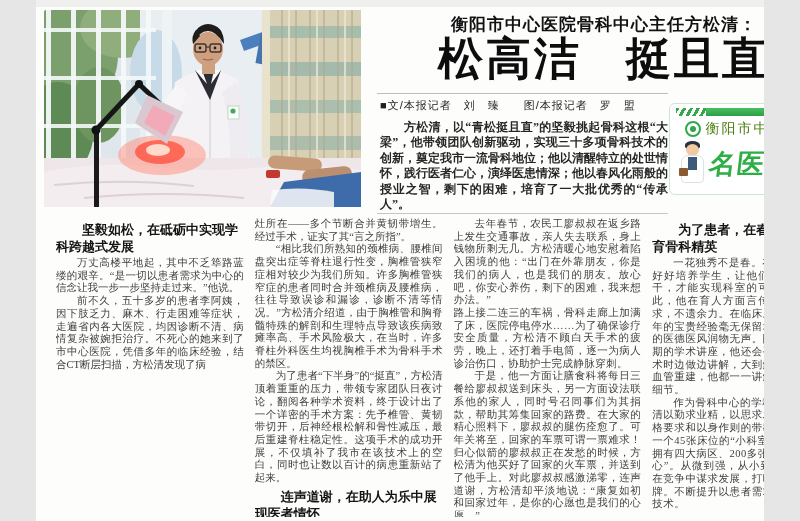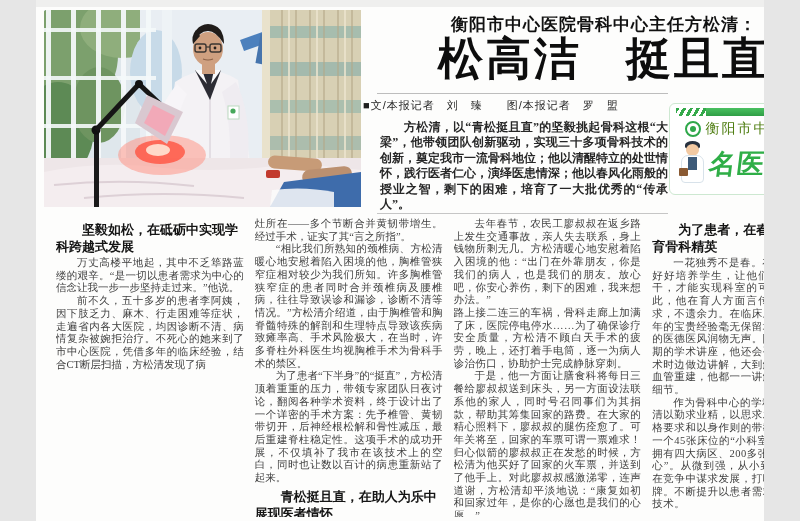--- a/index.html
+++ b/index.html
@@ -11,21 +11,21 @@
   .photo{position:absolute;left:8px;top:10px;width:317px;height:197px;overflow:hidden;background:#dfe7ec;}
   .photo svg{display:block;}
 
   
   .kicker{position:absolute;left:340px;top:13px;width:456px;text-align:center;
           font-family:"Liberation Sans",sans-serif;font-weight:700;font-size:17px;color:#111;letter-spacing:1px;}
   .title{position:absolute;left:340px;top:33px;width:456px;display:flex;justify-content:center;gap:44px;
          font-family:"Liberation Sans",sans-serif;font-weight:900;font-size:45px;line-height:52px;
          color:#0d0d0d;letter-spacing:3px;}
   .rule-title{position:absolute;left:341px;top:93px;width:291px;height:1px;background:#bdbdbd;}
-  .byline{position:absolute;left:327px;top:98px;width:292px;font-family:"Liberation Sans",sans-serif;
+  .byline{position:absolute;left:344px;top:98px;width:292px;font-family:"Liberation Sans",sans-serif;
           font-size:11px;color:#1f1f1f;letter-spacing:1px;white-space:nowrap;}
   .intro{position:absolute;left:344px;top:120px;width:288px;font-size:12px;line-height:15.4px;
          font-weight:700;color:#272727;text-align:justify;text-indent:2em;}
   .rule-intro{position:absolute;left:341px;top:213px;width:291px;height:1px;background:#c6c6c6;}
 
   
   .logo{position:absolute;left:633px;top:103px;width:164px;height:92px;background:#fff;
         border:1px solid #cde8d1;border-radius:6px;overflow:hidden;box-sizing:border-box;}
   .logo-bar{height:8px;margin:4px 6px 4px;display:flex;}
   .logo-bar-hatch{width:30px;background:repeating-linear-gradient(120deg,#34a94a 0 3px,#ffffff 3px 6px);}
@@ -186,23 +186,23 @@
   </div>
 
   <div class="columns">
     <div class="col">
         <div class="col-subhead">坚毅如松，在砥砺中实现学科跨越式发展</div>
         <div class="para">万丈高楼平地起，其中不乏筚路蓝缕的艰辛。“是一切以患者需求为中心的信念让我一步一步坚持走过来。”他说。</div>
         <div class="para">前不久，五十多岁的患者李阿姨，因下肢乏力、麻木、行走困难等症状，走遍省内各大医院，均因诊断不清、病情复杂被婉拒治疗。不死心的她来到了市中心医院，凭借多年的临床经验，结合CT断层扫描，方松清发现了病</div>
       </div>
     <div class="col">
         <div class="para cont">灶所在——多个节断合并黄韧带增生。经过手术，证实了其“言之所指”。</div>
-        <div class="para">“相比我们所熟知的颈椎病、方松清暖心地安慰着陷入困境的他，胸椎管狭窄症相对较少为我们所知。许多胸椎管狭窄症的患者同时合并颈椎病及腰椎病，往往导致误诊和漏诊，诊断不清等情况。”方松清介绍道，由于胸椎管和胸脊髓特殊的解剖和生理特点导致该疾病致瘫率高、手术风险极大，在当时，许多脊柱外科医生均视胸椎手术为骨科手术的禁区。</div>
+        <div class="para">“相比我们所熟知的颈椎病、腰椎间盘突出症等脊柱退行性变，胸椎管狭窄症相对较少为我们所知。许多胸椎管狭窄症的患者同时合并颈椎病及腰椎病，往往导致误诊和漏诊，诊断不清等情况。”方松清介绍道，由于胸椎管和胸脊髓特殊的解剖和生理特点导致该疾病致瘫率高、手术风险极大，在当时，许多脊柱外科医生均视胸椎手术为骨科手术的禁区。</div>
         <div class="para">为了患者“下半身”的“挺直”，方松清顶着重重的压力，带领专家团队日夜讨论，翻阅各种学术资料，终于设计出了一个详密的手术方案：先予椎管、黄韧带切开，后神经根松解和骨性减压，最后重建脊柱稳定性。这项手术的成功开展，不仅填补了我市在该技术上的空白，同时也让数以百计的病患重新站了起来。</div>
-        <div class="col-subhead">青松挺且直，在助人为乐中展现医者情怀</div>
+        <div class="col-subhead">连声道谢，在助人为乐中展现医者情怀</div>
       </div>
     <div class="col">
         <div class="para">去年春节，农民工廖叔叔在返乡路上发生交通事故，亲人失去联系，身上钱物所剩无几。方松清暖心地安慰着陷入困境的他：“出门在外靠朋友，你是我们的病人，也是我们的朋友。放心吧，你安心养伤，剩下的困难，我来想办法。”</div>
         <div class="para cont">路上接二连三的车祸，骨科走廊上加满了床，医院停电停水……为了确保诊疗安全质量，方松清不顾白天手术的疲劳，晚上，还打着手电筒，逐一为病人诊治伤口，协助护士完成静脉穿刺。</div>
         <div class="para">于是，他一方面让膳食科将每日三餐给廖叔叔送到床头，另一方面设法联系他的家人，同时号召同事们为其捐款，帮助其筹集回家的路费。在大家的精心照料下，廖叔叔的腿伤痊愈了。可年关将至，回家的车票可谓一票难求！归心似箭的廖叔叔正在发愁的时候，方松清为他买好了回家的火车票，并送到了他手上。对此廖叔叔感激涕零，连声道谢，方松清却平淡地说：“康复如初和回家过年，是你的心愿也是我们的心愿。”</div>
       </div>
     <div class="col">
         <div class="col-subhead">为了患者，在春风化雨中培育骨科精英</div>
         <div class="para">一花独秀不是春。在方松清看来，好好培养学生，让他们接下班、好好干，才能实现科室的可持续发展。因此，他在育人方面言传身教，严格要求，不遗余力。在临床上，他将自己多年的宝贵经验毫无保留地传授，用自己的医德医风润物无声。除了每周一次定期的学术讲座，他还会手把手教学，手术时边做边讲解，大到解剖层次、小到血管重建，他都一一讲解，不放过一个细节。</div>
         <div class="para">作为骨科中心的学科带头人，方松清以勤求业精，以思求发展。在他的严格要求和以身作则的带教下，骨科已从一个45张床位的“小科室”，发展为今天拥有四大病区、200多张床位的“医疗中心”。从微到强，从小到大，他直言要在竞争中谋求发展，打响骨科的金字招牌。不断提升以患者需求为导向的高精技术。</div>

